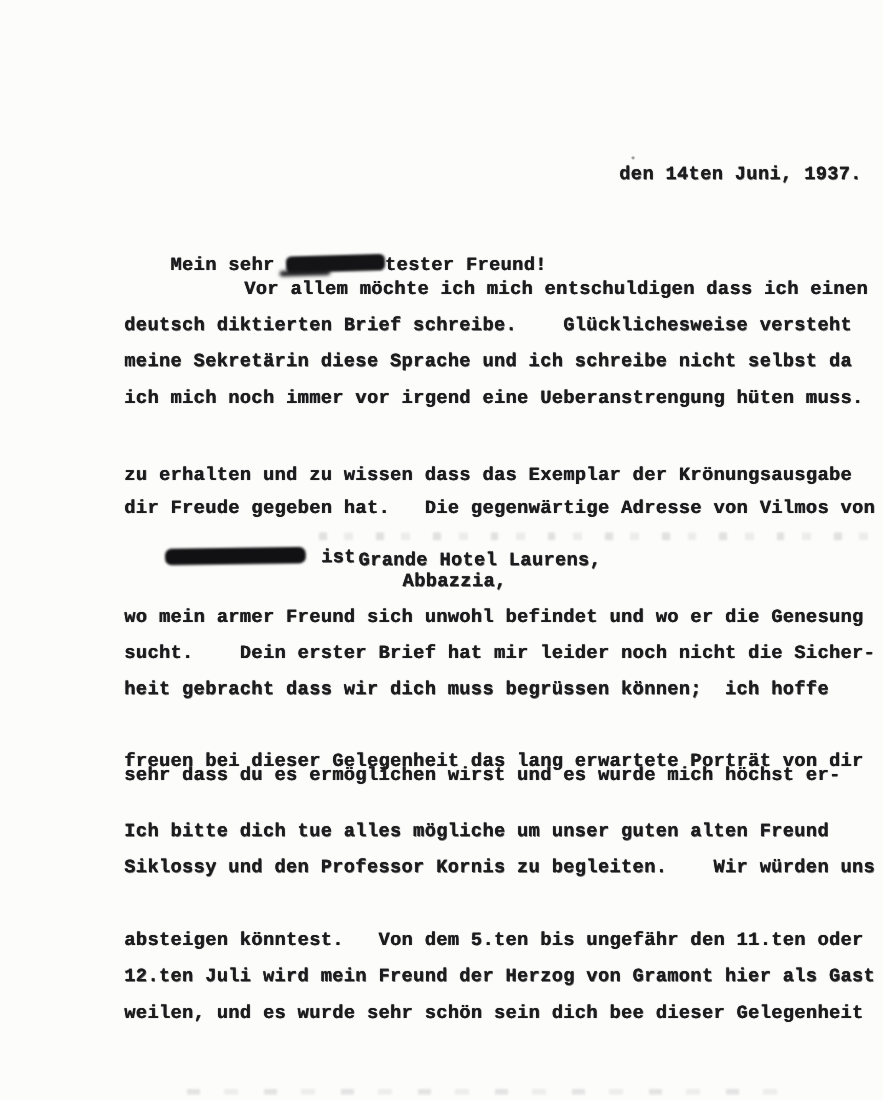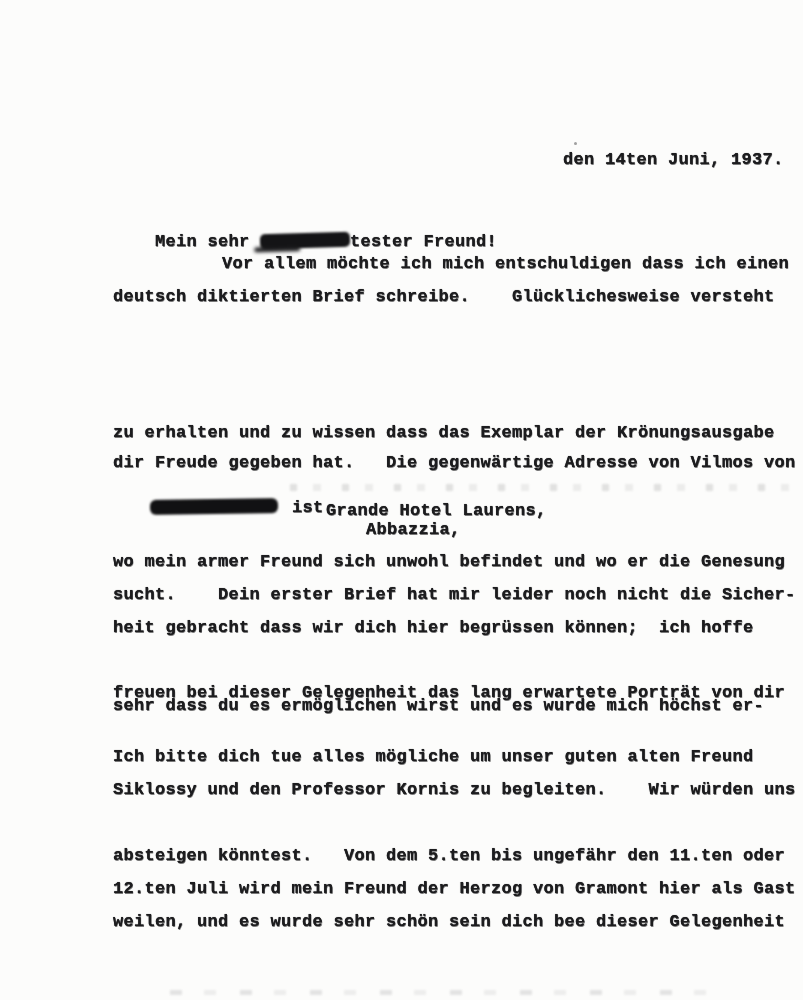--- a/index.html
+++ b/index.html
@@ -98,35 +98,37 @@
   <div class="ink-dot" style="left:574px; top:142px;"></div>
 
   <div class="line" style="top:150px; left:563px;">den 14ten Juni, 1937.</div>
 
   <div class="line indented" style="top:254px;">Vor allem möchte ich mich entschuldigen dass ich einen</div>
 
   <div class="line" style="top:212px; left:113px;">
     <span>Mein sehr </span><span class="smudge smudge-salutation"></span><span>tester Freund!</span>
   </div>
   <div class="line flush" style="top:287px;">deutsch diktierten Brief schreibe.    Glücklichesweise versteht</div>
+  <div class="line flush" style="top:320px;">meine Sekretärin diese Sprache und ich schreibe nicht selbst da</div>
+  <div class="line flush" style="top:353px;">ich mich noch immer vor irgend eine Ueberanstrengung hüten muss.</div>
 
   <div class="line flush" style="top:453px;">dir Freude gegeben hat.   Die gegenwärtige Adresse von Vilmos von</div>
   <div class="line flush" style="top:423px;">zu erhalten und zu wissen dass das Exemplar der Krönungsausgabe</div>
 
   <div class="line" style="top:478px; left:108px;">
     <span class="censor-blob"></span><span class="censor-text">ist</span>
   </div>
   <div class="smear-strip" style="top:484px; left:290px; width:500px;"></div>
 
   <div class="line" style="top:501px; left:326px;">Grande Hotel Laurens,</div>
   <div class="line" style="top:520px; left:366px;">Abbazzia,</div>
 
   <div class="line flush" style="top:552px;">wo mein armer Freund sich unwohl befindet und wo er die Genesung</div>
   <div class="line flush" style="top:585px;">sucht.    Dein erster Brief hat mir leider noch nicht die Sicher-</div>
-  <div class="line flush" style="top:618px;">heit gebracht dass wir dich hier begrüssen können;  ich hoffe</div>
+  <div class="line flush" style="top:618px;">heit gebracht dass wir dich muss begrüssen können;  ich hoffe</div>
   <div class="line flush" style="top:651px;margin-top:45px;">sehr dass du es ermöglichen wirst und es wurde mich höchst er-</div>
   <div class="line flush" style="top:683px;">freuen bei dieser Gelegenheit das lang erwartete Porträt von dir</div>
   <div class="line flush" style="top:747px;">Ich bitte dich tue alles mögliche um unser guten alten Freund</div>
   <div class="line flush" style="top:780px;">Siklossy und den Professor Kornis zu begleiten.    Wir würden uns</div>
   <div class="line flush" style="top:846px;">absteigen könntest.   Von dem 5.ten bis ungefähr den 11.ten oder</div>
   <div class="line flush" style="top:879px;text-align:right;">12.ten Juli wird mein Freund der Herzog von Gramont hier als Gast</div>
   <div class="line flush" style="top:912px;">weilen, und es wurde sehr schön sein dich bee dieser Gelegenheit</div>
 
   <div class="ghost-line" style="top:990px; left:170px; width:560px;"></div>
 

